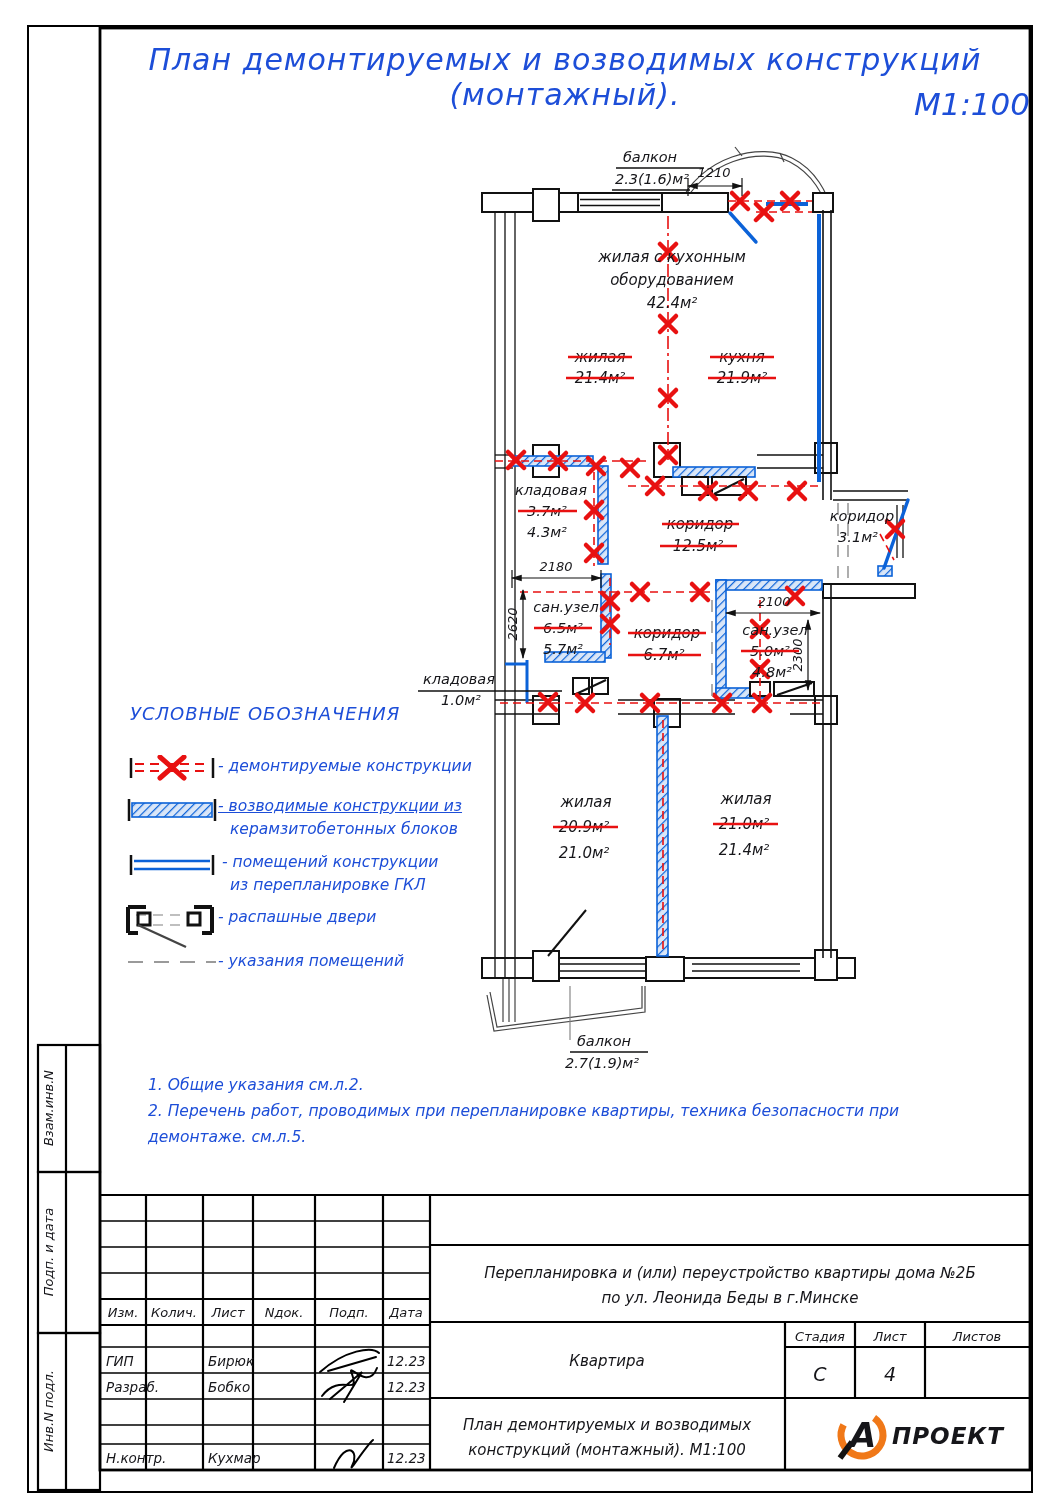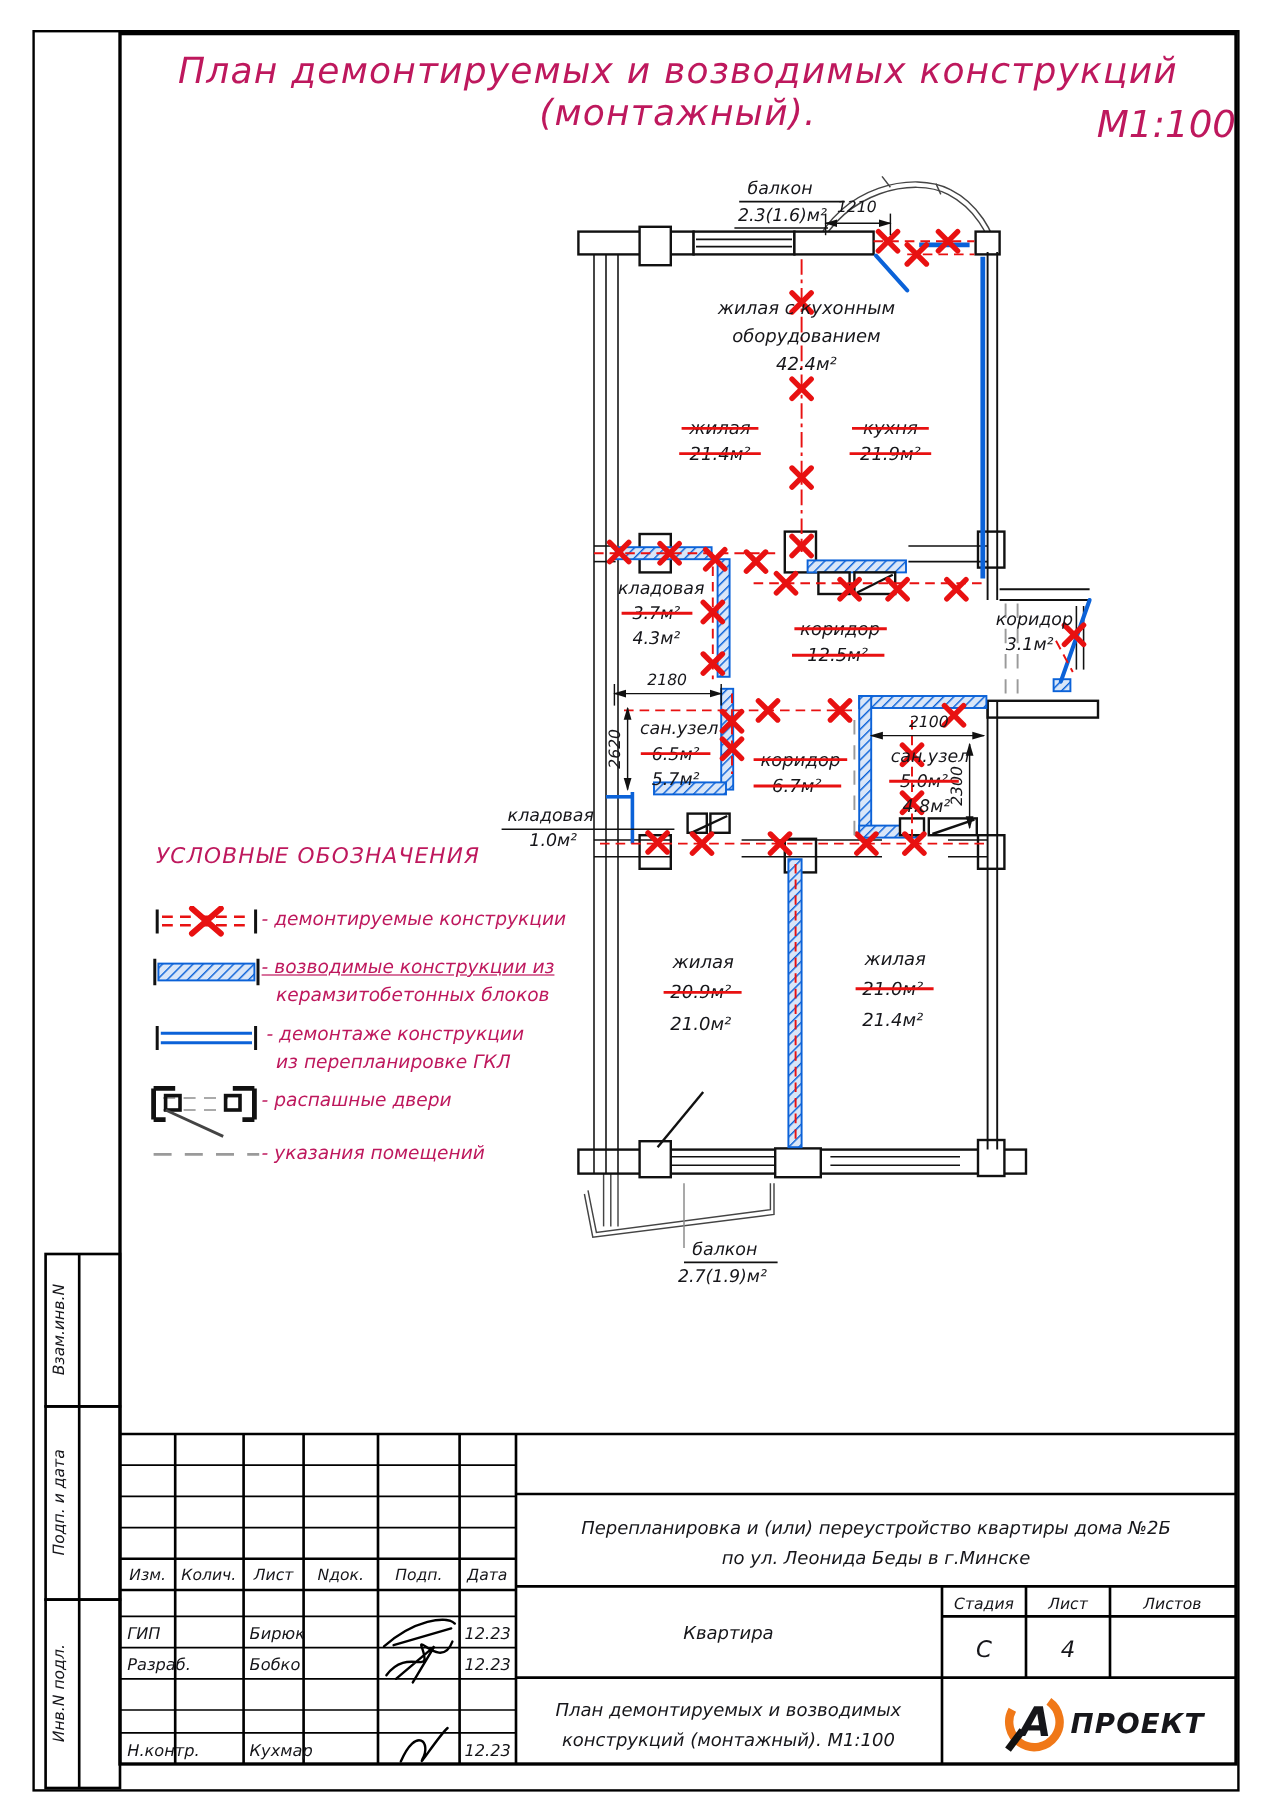--- a/index.html
+++ b/index.html
@@ -1,17 +1,17 @@
 <!DOCTYPE html>
 <html><head>
 <meta charset="utf-8">
 <style>
   html,body{margin:0;padding:0;background:#e8e8e8;}
   .page{position:relative;width:1060px;height:1500px;background:#ffffff;overflow:hidden;
-        font-family:"DejaVu Sans",sans-serif;font-style:italic;color:#be185d;}
+        font-family:"DejaVu Sans",sans-serif;font-style:italic;color:#1d4ed8;}
   .abs{position:absolute;}
   .sheet-title{left:100px;width:930px;text-align:center;top:42px;font-size:30px;font-weight:500;letter-spacing:1px;}
   .sheet-scale{left:100px;width:930px;text-align:right;top:86px;font-size:31px;font-weight:500;}
   .legend-title{left:130px;top:703px;font-size:18px;letter-spacing:1px;}
   .lg{font-size:15.5px;white-space:nowrap;}
   .notes{left:148px;top:1072px;width:790px;font-size:15.5px;line-height:26px;}
   svg{display:block;}
   svg text{font-family:"DejaVu Sans",sans-serif;font-style:italic;fill:#16161a;}
   .t14{font-size:14.5px;} .t15{font-size:15px;} .t13{font-size:13px;}
   .dim{font-size:13px;}
@@ -320,39 +320,44 @@
   </svg>
   <div class="abs lg" style="left:218px;top:797px;text-decoration:underline;">-  возводимые конструкции  из</div>
   <div class="abs lg" style="left:230px;top:820px;">керамзитобетонных блоков</div>
 
   <svg class="abs" style="left:126px;top:853px;" width="92" height="24">
     <line x1="5" y1="2" x2="5" y2="22" stroke="#111" stroke-width="2.5"></line>
     <line x1="87" y1="2" x2="87" y2="22" stroke="#111" stroke-width="2.5"></line>
     <line x1="8" y1="8" x2="84" y2="8" stroke="#0b62d8" stroke-width="2.6"></line>
     <line x1="8" y1="16" x2="84" y2="16" stroke="#0b62d8" stroke-width="2.6"></line>
   </svg>
-  <div class="abs lg" style="left:222px;top:853px;">-  демонтаже конструкции</div>
+  <div class="abs lg" style="left:222px;top:853px;">-  помещений конструкции</div>
   <div class="abs lg" style="left:230px;top:876px;">из перепланировке ГКЛ</div>
 
   <svg class="abs" style="left:124px;top:903px;" width="100" height="46">
     <line x1="12" y1="12" x2="66" y2="12" stroke="#aaa" stroke-width="1.6" stroke-dasharray="10 7"></line>
     <line x1="12" y1="22" x2="66" y2="22" stroke="#aaa" stroke-width="1.6" stroke-dasharray="10 7"></line>
     <path d="M4,4 h18 M4,4 v26 M4,30 h10" fill="none" stroke="#111" stroke-width="4"></path>
     <rect x="14" y="10" width="12" height="12" fill="none" stroke="#111" stroke-width="3"></rect>
     <path d="M88,4 h-18 M88,4 v26 M88,30 h-10" fill="none" stroke="#111" stroke-width="4"></path>
     <rect x="64" y="10" width="12" height="12" fill="none" stroke="#111" stroke-width="3"></rect>
     <line x1="14" y1="22" x2="62" y2="44" stroke="#444" stroke-width="2.4"></line>
   </svg>
   <div class="abs lg" style="left:218px;top:908px;">-  распашные двери</div>
 
   <svg class="abs" style="left:126px;top:955px;" width="92" height="14">
     <line x1="2" y1="7" x2="90" y2="7" stroke="#9a9a9a" stroke-width="2.2" stroke-dasharray="15 11"></line>
   </svg>
   <div class="abs lg" style="left:218px;top:952px;">-  указания помещений</div>
 
+  <div class="abs notes">
+    <div>1.  Общие указания см.л.2.</div>
+    <div>2.  Перечень работ, проводимых при перепланировке квартиры, техника безопасности при</div>
+    <div>демонтаже. см.л.5.</div>
+  </div>
 
   <svg class="abs" style="left:0;top:0;pointer-events:none;" width="1060" height="1500" viewBox="0 0 1060 1500">
 
     <rect x="28" y="26" width="1004" height="1466" fill="none" stroke="#000" stroke-width="2"></rect>
     <rect x="100" y="28" width="930" height="1442" fill="none" stroke="#000" stroke-width="2.8"></rect>
 
     <g>
       <g class="stampline" stroke-width="2.2">
         <rect x="38" y="1045" width="62" height="127" fill="none"></rect>
         <rect x="38" y="1172" width="62" height="161" fill="none"></rect>

